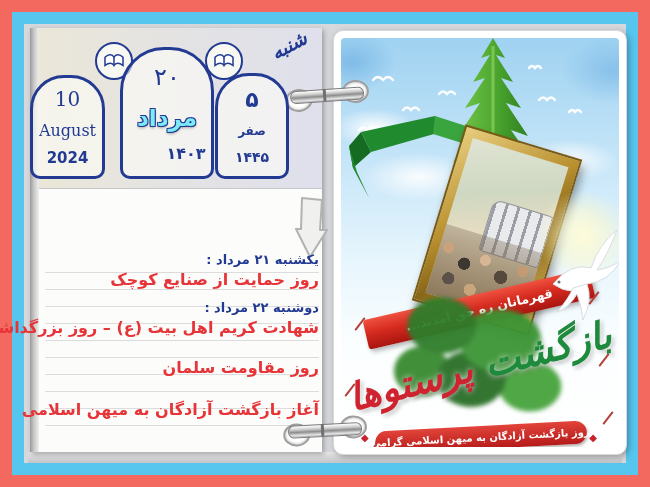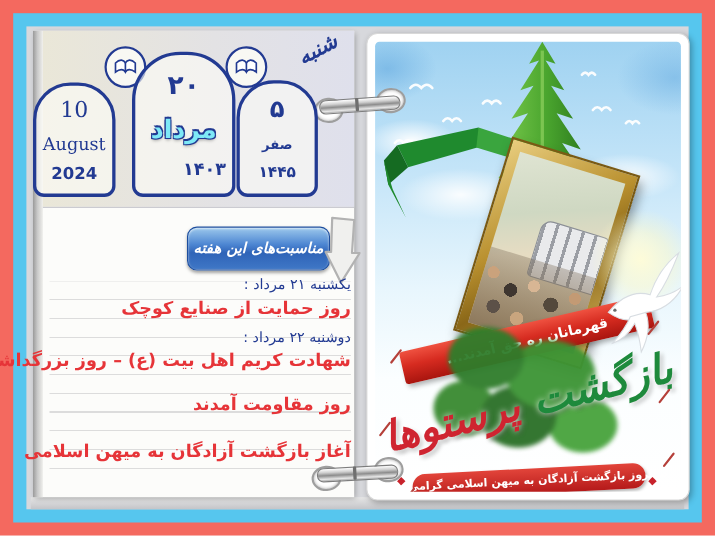--- a/index.html
+++ b/index.html
@@ -22,41 +22,41 @@
            font-weight:bold;font-style:italic;transform:rotate(-28deg);}
   .date-panel{position:absolute;border:3px solid #223a92;background:rgba(253,253,248,.6);
               display:flex;flex-direction:column;align-items:center;justify-content:space-evenly;
               color:#223a92;text-align:center;z-index:2;}
   .panel-greg{left:0;top:47px;width:69px;height:98px;border-radius:34px 34px 10px 10px;text-align:right;}
   .panel-pers{left:90px;top:19px;width:88px;height:126px;border-radius:44px 44px 10px 10px;}
   .panel-hijri{left:185px;top:45px;width:68px;height:100px;border-radius:34px 34px 10px 10px;}
   .g-day{font-family:"DejaVu Serif",serif;font-size:20px;}
   .g-month{font-family:"DejaVu Serif",serif;font-size:16px;}
   .g-year{font-size:15px;font-weight:bold;}
-  .p-day{font-size:24px;font-weight:bold;}
+  .p-day{font-size:24px;font-weight:normal;}
   .p-month{font-size:23px;font-weight:bold;color:#7ee9f7;
            text-shadow:-1px -1px 0 #223a92,1px -1px 0 #223a92,-1px 1px 0 #223a92,1px 1px 0 #223a92,0 2px 3px rgba(0,0,0,.35);}
   .p-year{font-size:16px;font-weight:bold;margin-left:38px;}
   .h-day{font-size:22px;font-weight:bold;}
   .h-month{font-size:12px;font-weight:bold;}
   .h-year{font-size:14px;font-weight:bold;}
   .book-circle{position:absolute;width:34px;height:34px;border:2px solid #223a92;border-radius:50%;
                background:#f8f8f3;z-index:1;display:flex;align-items:center;justify-content:center;}
   .book-1{left:65px;top:14px;} .book-2{left:175px;top:14px;}
 
   .ruled-lines{position:absolute;left:15px;top:228px;width:274px;height:180px;
                background:repeating-linear-gradient(180deg,transparent 0 16px,#dcdcdc 16px 17px);}
   .occasions-btn{position:absolute;left:140px;top:178px;width:128px;height:38px;border-radius:9px;
                  background:linear-gradient(180deg,#9cc8ec 0%,#4d86d2 40%,#2f64b8 60%,#3f77c6 100%);
                  border:1px solid #1d4e9e;box-shadow:0 2px 3px rgba(0,0,0,.35), inset 0 1px 2px rgba(255,255,255,.7);
                  color:#fff;font-size:13.5px;font-weight:bold;font-style:italic;
                  display:flex;align-items:center;justify-content:center;direction:rtl;cursor:pointer;}
   .down-arrow{position:absolute;left:264px;top:168px;width:34px;height:64px;}
   .event-date{position:absolute;left:0;right:3px;direction:rtl;text-align:right;
-              color:#223a92;font-size:13px;font-weight:normal;white-space:nowrap;}
+              color:#223a92;font-size:13px;font-weight:bold;white-space:nowrap;}
   .event-title{position:absolute;left:0;right:3px;direction:rtl;text-align:right;
                color:#e63438;font-size:16px;font-weight:bold;white-space:nowrap;}
   .r1d{top:224px;} .r1v{top:242px;} .r2d{top:272px;} .r2v{top:290px;}
   .r3d{top:312px;} .r3v{top:330px;} .r4d{top:354px;} .r4v{top:372px;}
 
   
   .right-page{position:absolute;left:333px;top:30px;width:292px;height:423px;background:#ffffff;
               border-radius:10px;box-shadow:2px 2px 6px rgba(0,0,0,.3);border:1px solid #d8d8d8;}
   .poster{position:absolute;inset:7px;border-radius:4px;overflow:hidden;
           background:linear-gradient(180deg,#9fd2f1 0%,#c3e4f8 28%,#e8f6fd 55%,#fbfeff 75%,#ffffff 100%);}
@@ -170,33 +170,32 @@
       <div class="p-year">۱۴۰۳</div>
     </div>
     <div class="date-panel panel-hijri">
       <div class="h-day">۵</div>
       <div class="h-month">صفر</div>
       <div class="h-year">۱۴۴۵</div>
     </div>
 
     <div class="ruled-lines"></div>
 
-    <div class="occasions-btn">مناسبت‌های این هفته</div>
 
     <div class="down-arrow">
       <svg width="34" height="64" viewBox="0 0 34 64">
         <path d="M8,2 L28,4 L26,34 L33,34 L16,61 L2,33 L7,33 Z" fill="#f0f0ee" stroke="#b2b2b2" stroke-width="2" stroke-linejoin="round"></path>
       </svg>
     </div>
 
     <div class="event-date r1d">یکشنبه ۲۱ مرداد :</div>
     <div class="event-title r1v">روز حمایت از صنایع کوچک</div>
     <div class="event-date r2d">دوشنبه ۲۲ مرداد :</div>
     <div class="event-title r2v">شهادت کریم اهل بیت (ع) – روز بزرگداشت سلمان فارسی</div>
-    <div class="event-title r3v">روز مقاومت آمدند</div>
+    <div class="event-title r3v">روز مقاومت سلمان</div>
     <div class="event-title r4v">آغاز بازگشت آزادگان به میهن اسلامی</div>
   </div>
 
   <div class="right-page">
     <div class="poster">
       <div class="clouds"></div>
 
       <svg class="tree-svg" width="120" height="142" viewBox="0 0 120 142">
         <defs>
           <linearGradient id="treeg" x1="0" y1="0" x2="1" y2="0">

